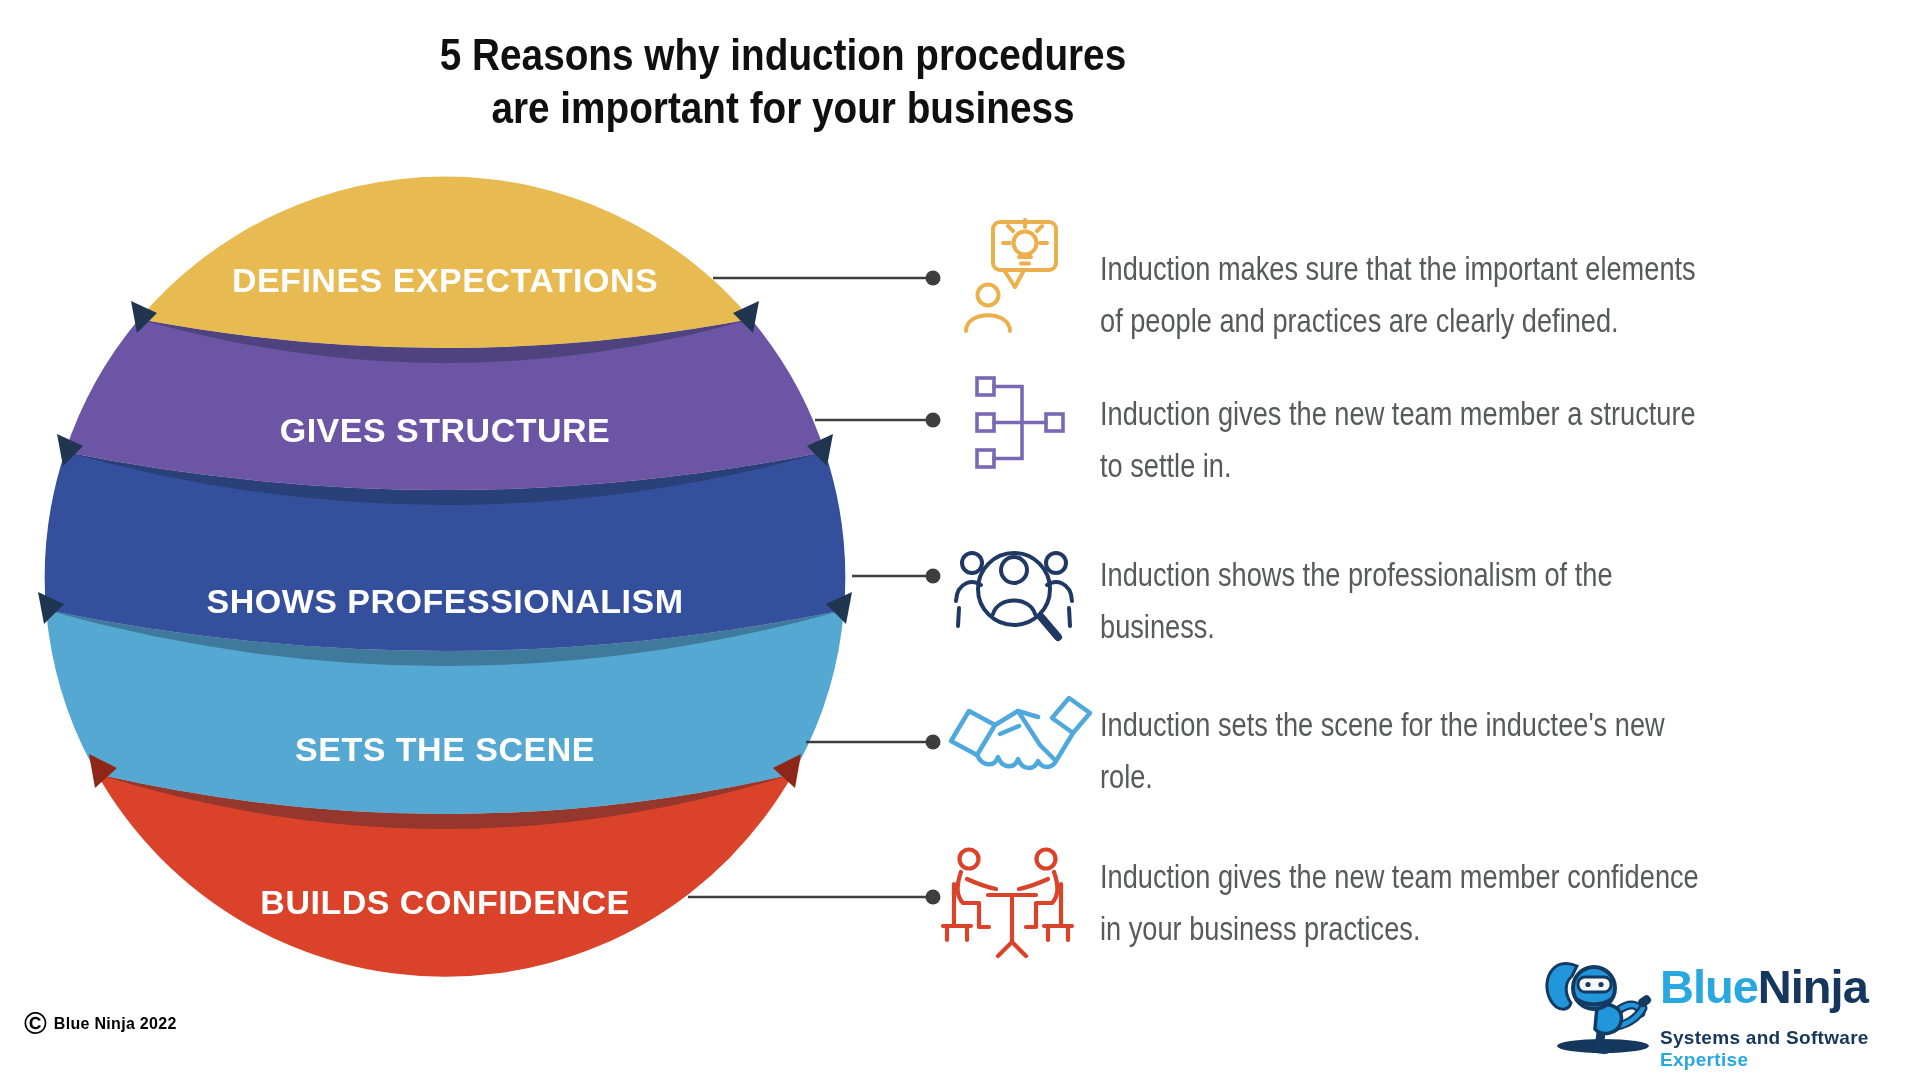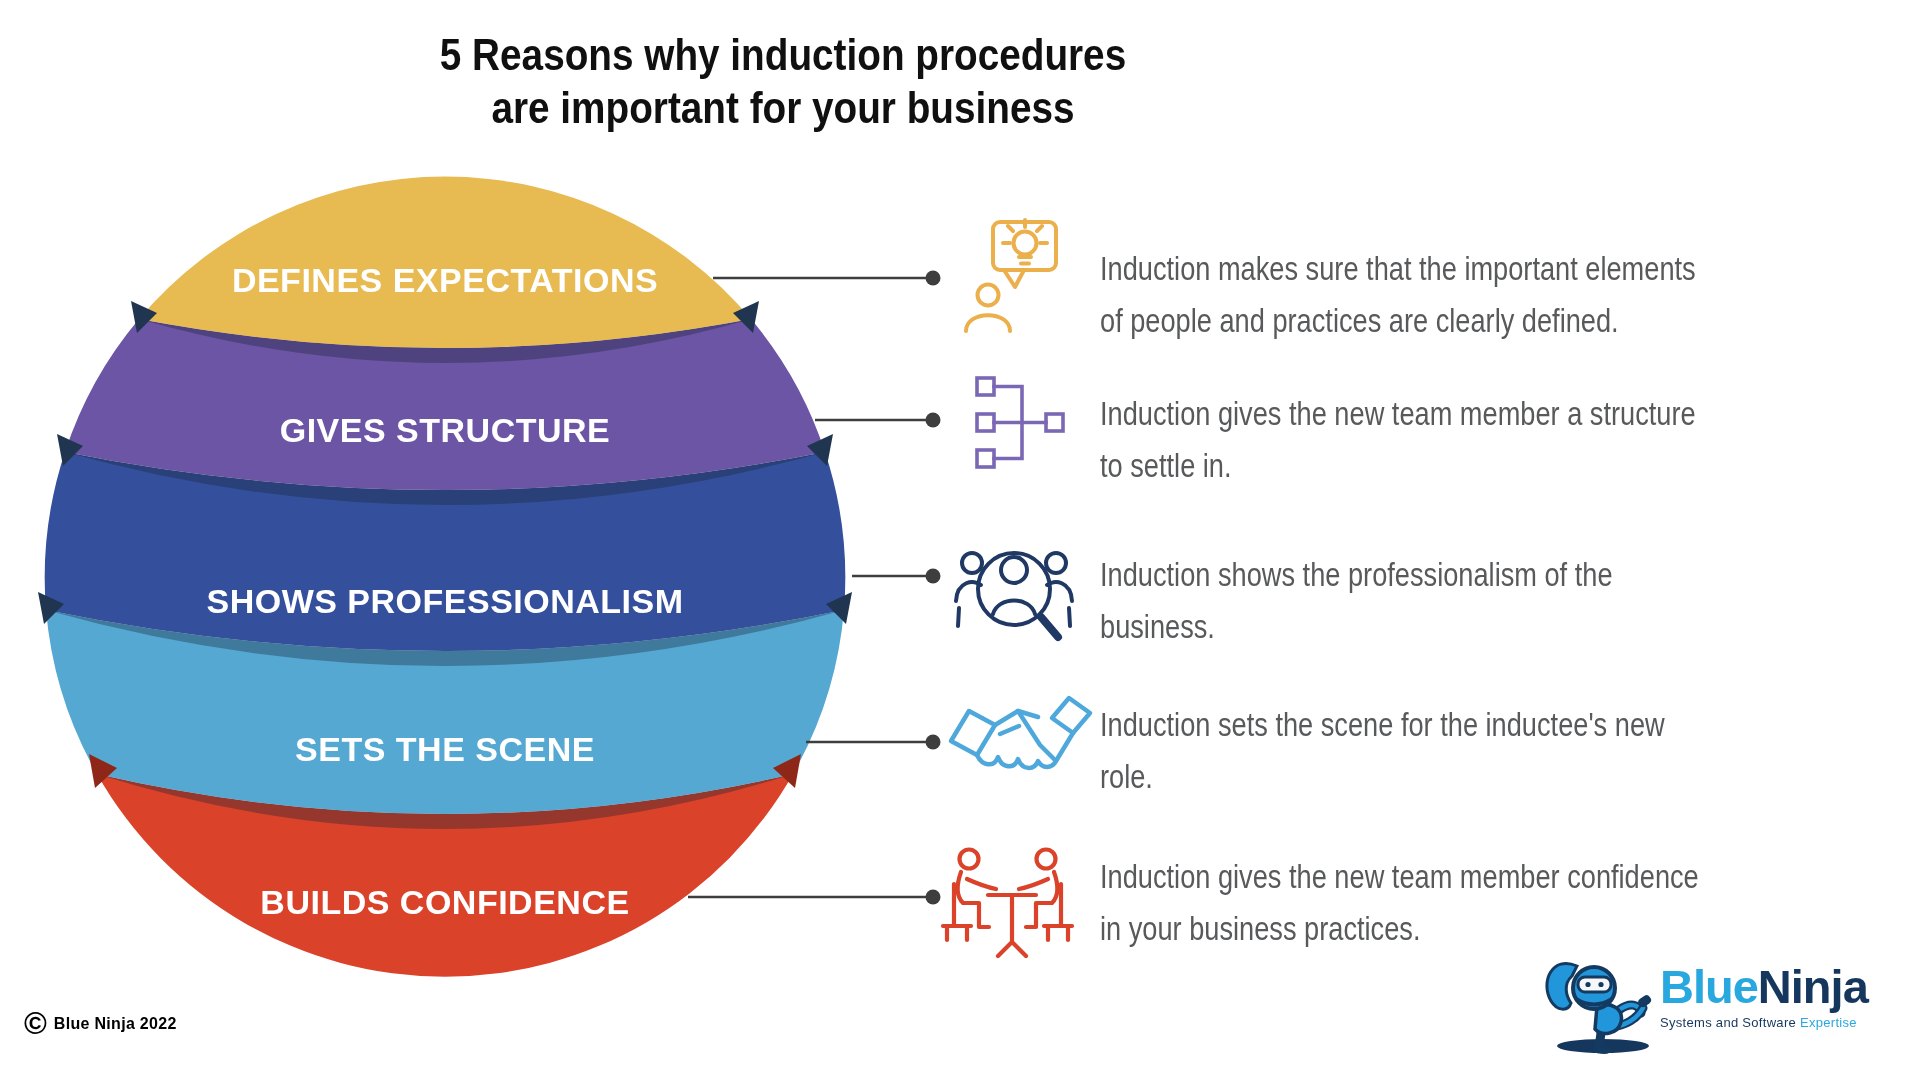--- a/index.html
+++ b/index.html
@@ -14,21 +14,21 @@
   .desc{left:1100px;width:900px;font-size:34px;line-height:52px;color:#58595B;
         transform:scaleX(0.8);transform-origin:left top;}
   .desc div{white-space:nowrap;}
   .desc-1{top:242px;} .desc-2{top:387px;} .desc-3{top:548px;} .desc-4{top:698px;} .desc-5{top:850px;}
   .copyright{left:24px;top:1008px;display:flex;align-items:center;gap:7px;color:#000;}
   .copyright .sym{font-size:31px;font-weight:bold;line-height:31px;}
   .copyright .txt{font-size:16px;font-weight:bold;letter-spacing:0.3px;}
   .logo-text{left:1660px;top:964px;width:260px;}
   .brand{font-size:47px;font-weight:bold;letter-spacing:-1px;line-height:46px;}
   .brand .b-blue{color:#29A8E0;} .brand .b-navy{color:#16375D;}
-  .tagline{font-size:13px;font-weight:normal;letter-spacing:0.3px;margin-top:5px;}
+  .tagline{font-size:19px;font-weight:bold;letter-spacing:0.3px;margin-top:17px;}
   .tagline .t-navy{color:#16375D;} .tagline .t-blue{color:#29A8E0;}
 </style>
 </head>
 <body>
 
 <div class="stage">
 
   <svg class="canvas" width="1920" height="1080" viewBox="0 0 1920 1080">
 
     <g>

